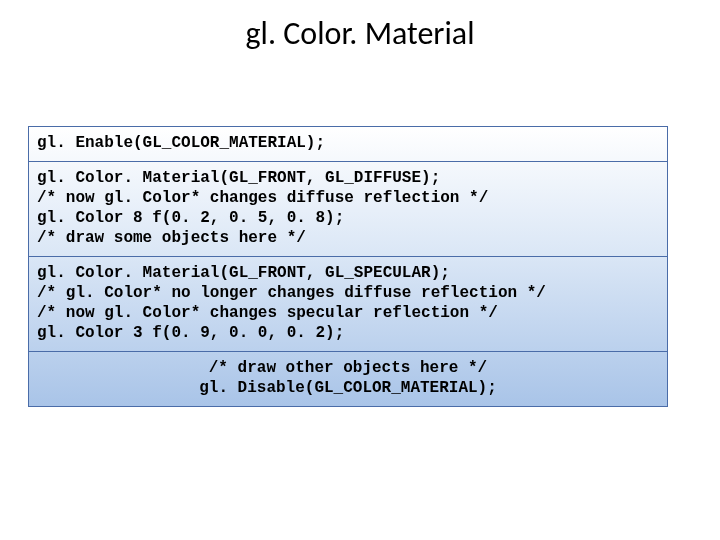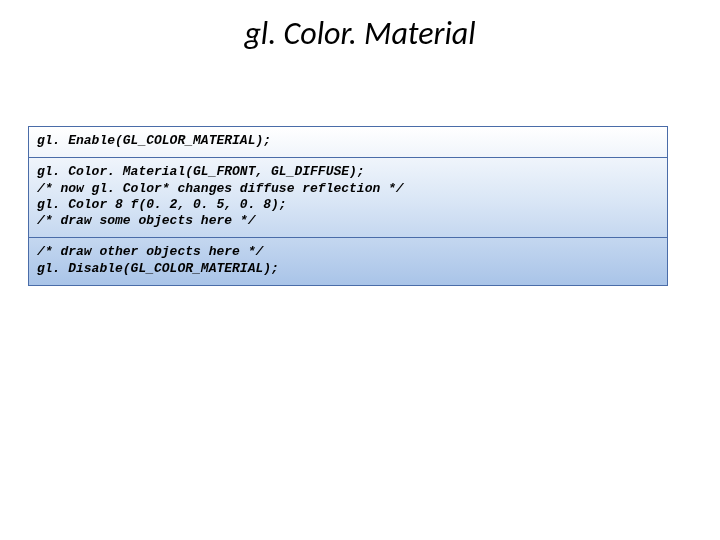--- a/index.html
+++ b/index.html
@@ -9,21 +9,20 @@
     height: 540px;
     background: #ffffff;
     font-family: Calibri, Arial, sans-serif;
     overflow: hidden;
   }
   .slide {
     width: 720px;
     height: 440px;
     position: relative;
     box-sizing: border-box;
-    font-style: italic;
   }
   .title {
     position: absolute;
     top: 14px;
     left: 0;
     width: 720px;
     text-align: center;
     font-size: 32px;
     color: #000;
     font-weight: 400;
@@ -36,24 +35,25 @@
     box-sizing: border-box;
     border: 1px solid #4a6ca8;
     background: linear-gradient(to bottom, #ffffff 0%, #dbe7f6 45%, #a9c4e8 100%);
   }
   .row {
     border-bottom: 1px solid #4a6ca8;
     padding: 6px 8px 8px 8px;
   }
   .row:last-child {
     border-bottom: none;
+    text-align: center;
   }
   .code {
     font-family: "Courier New", Courier, monospace;
-    font-size: 13px;
+    font-size: 16px;
     line-height: 1.25;
     font-weight: bold;
     color: #000;
     white-space: pre;
   }
 </style>
 </head>
 <body>
 
 <div class="slide">
@@ -63,17 +63,23 @@
     <div class="row">
       <div class="code">gl. Enable(GL_COLOR_MATERIAL);</div>
     </div>
     <div class="row">
       <div class="code">gl. Color. Material(GL_FRONT, GL_DIFFUSE);
 /* now gl. Color* changes diffuse reflection */
 gl. Color 8 f(0. 2, 0. 5, 0. 8);
 /* draw some objects here */</div>
     </div>
     <div class="row">
+      <div class="code">gl. Color. Material(GL_FRONT, GL_SPECULAR);
+/* gl. Color* no longer changes diffuse reflection */
+/* now gl. Color* changes specular reflection */
+gl. Color 3 f(0. 9, 0. 0, 0. 2);</div>
+    </div>
+    <div class="row">
       <div class="code">/* draw other objects here */
 gl. Disable(GL_COLOR_MATERIAL);</div>
     </div>
   </div>
 </div>
 
 </body></html>

